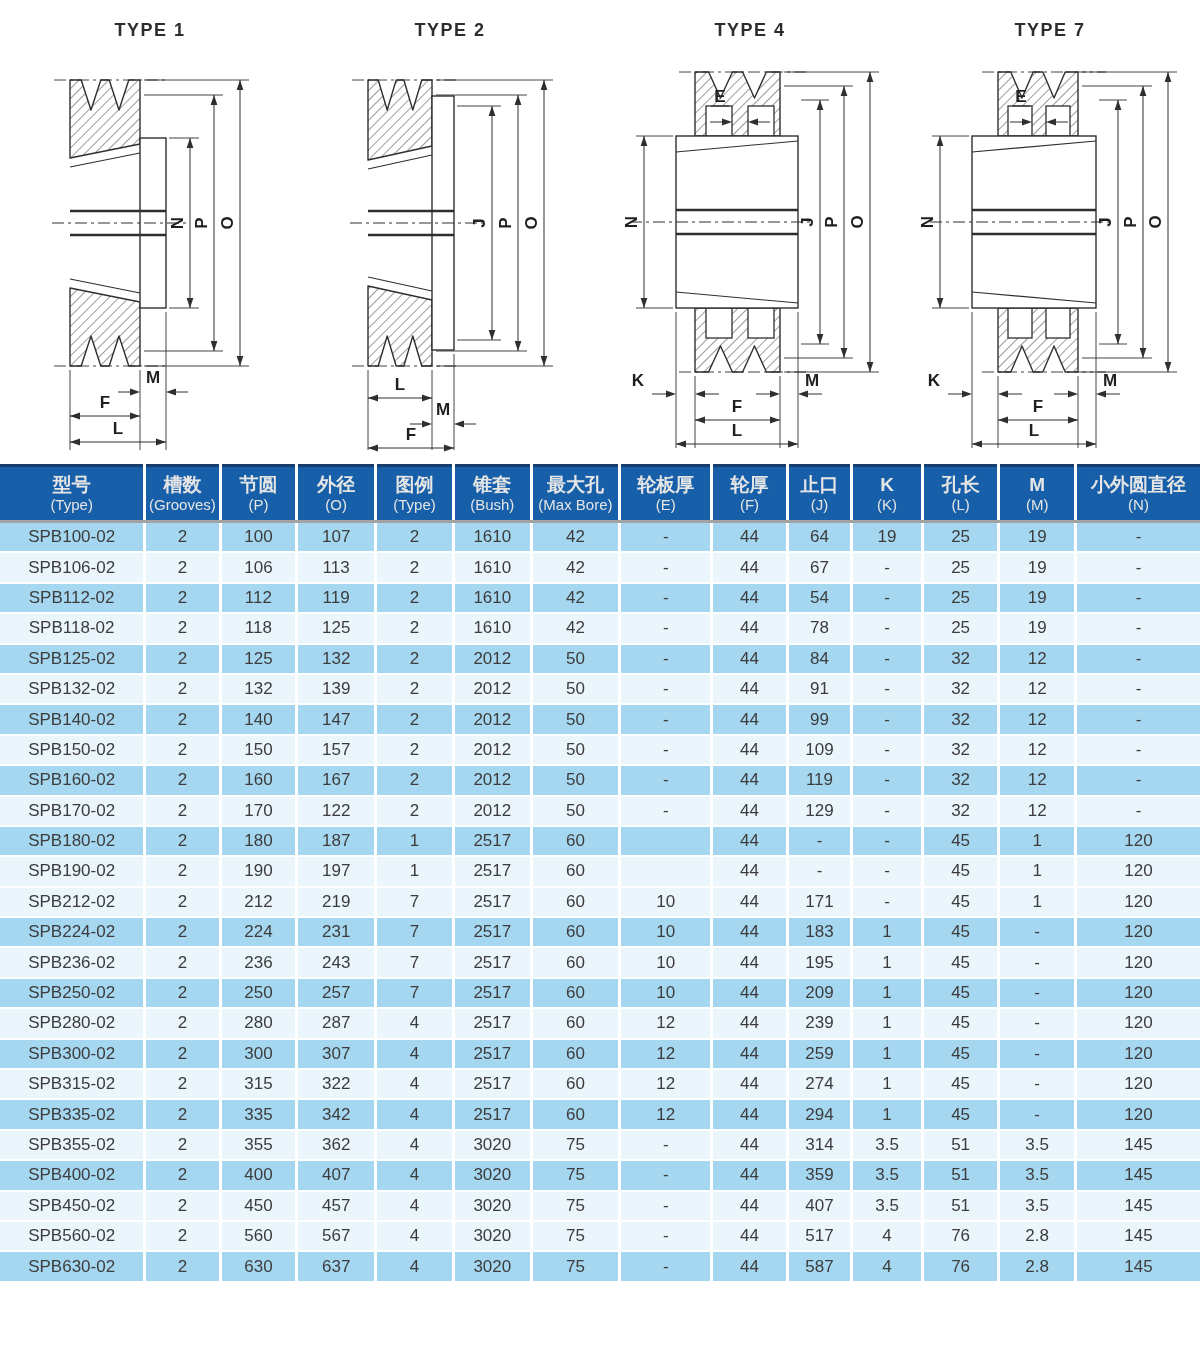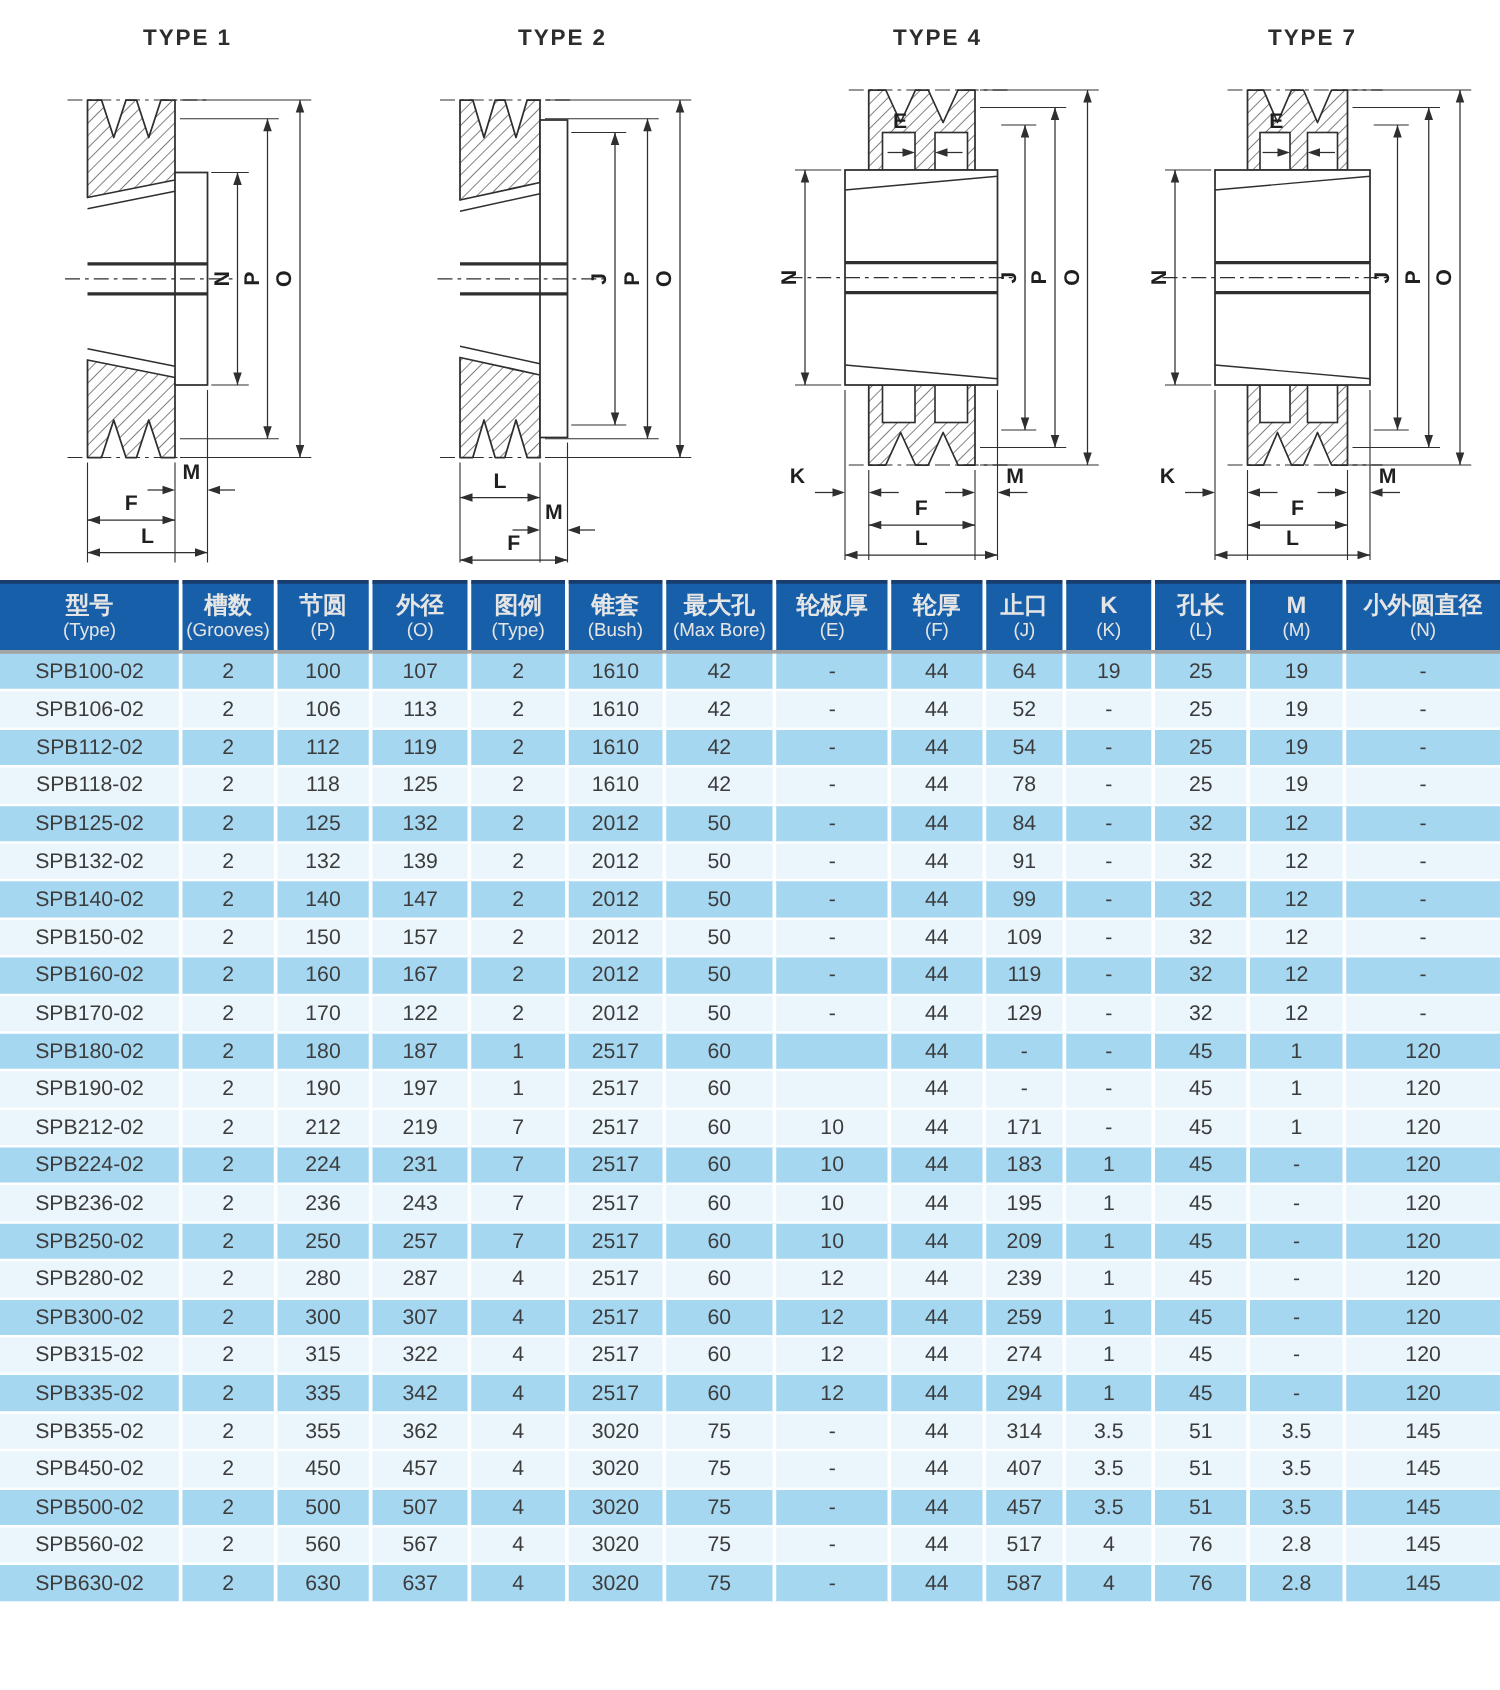--- a/index.html
+++ b/index.html
@@ -386,21 +386,21 @@
       <tr class="lt">
         <td>SPB106-02</td>
         <td>2</td>
         <td>106</td>
         <td>113</td>
         <td>2</td>
         <td>1610</td>
         <td>42</td>
         <td>-</td>
         <td>44</td>
-        <td>52</td>
+        <td>67</td>
         <td>-</td>
         <td>25</td>
         <td>19</td>
         <td>-</td>
       </tr>
       <tr class="bl">
         <td>SPB112-02</td>
         <td>2</td>
         <td>112</td>
         <td>119</td>
@@ -696,52 +696,52 @@
         <td>3020</td>
         <td>75</td>
         <td>-</td>
         <td>44</td>
         <td>314</td>
         <td>3.5</td>
         <td>51</td>
         <td>3.5</td>
         <td>145</td>
       </tr>
+      <tr class="bl">
+        <td>SPB400-02</td>
+        <td>2</td>
+        <td>400</td>
+        <td>407</td>
+        <td>4</td>
+        <td>3020</td>
+        <td>75</td>
+        <td>-</td>
+        <td>44</td>
+        <td>359</td>
+        <td>3.5</td>
+        <td>51</td>
+        <td>3.5</td>
+        <td>145</td>
+      </tr>
       <tr class="lt">
         <td>SPB450-02</td>
         <td>2</td>
         <td>450</td>
         <td>457</td>
         <td>4</td>
         <td>3020</td>
         <td>75</td>
         <td>-</td>
         <td>44</td>
         <td>407</td>
         <td>3.5</td>
         <td>51</td>
         <td>3.5</td>
         <td>145</td>
       </tr>
-      <tr class="bl">
-        <td>SPB500-02</td>
-        <td>2</td>
-        <td>500</td>
-        <td>507</td>
-        <td>4</td>
-        <td>3020</td>
-        <td>75</td>
-        <td>-</td>
-        <td>44</td>
-        <td>457</td>
-        <td>3.5</td>
-        <td>51</td>
-        <td>3.5</td>
-        <td>145</td>
-      </tr>
       <tr class="lt">
         <td>SPB560-02</td>
         <td>2</td>
         <td>560</td>
         <td>567</td>
         <td>4</td>
         <td>3020</td>
         <td>75</td>
         <td>-</td>
         <td>44</td>

